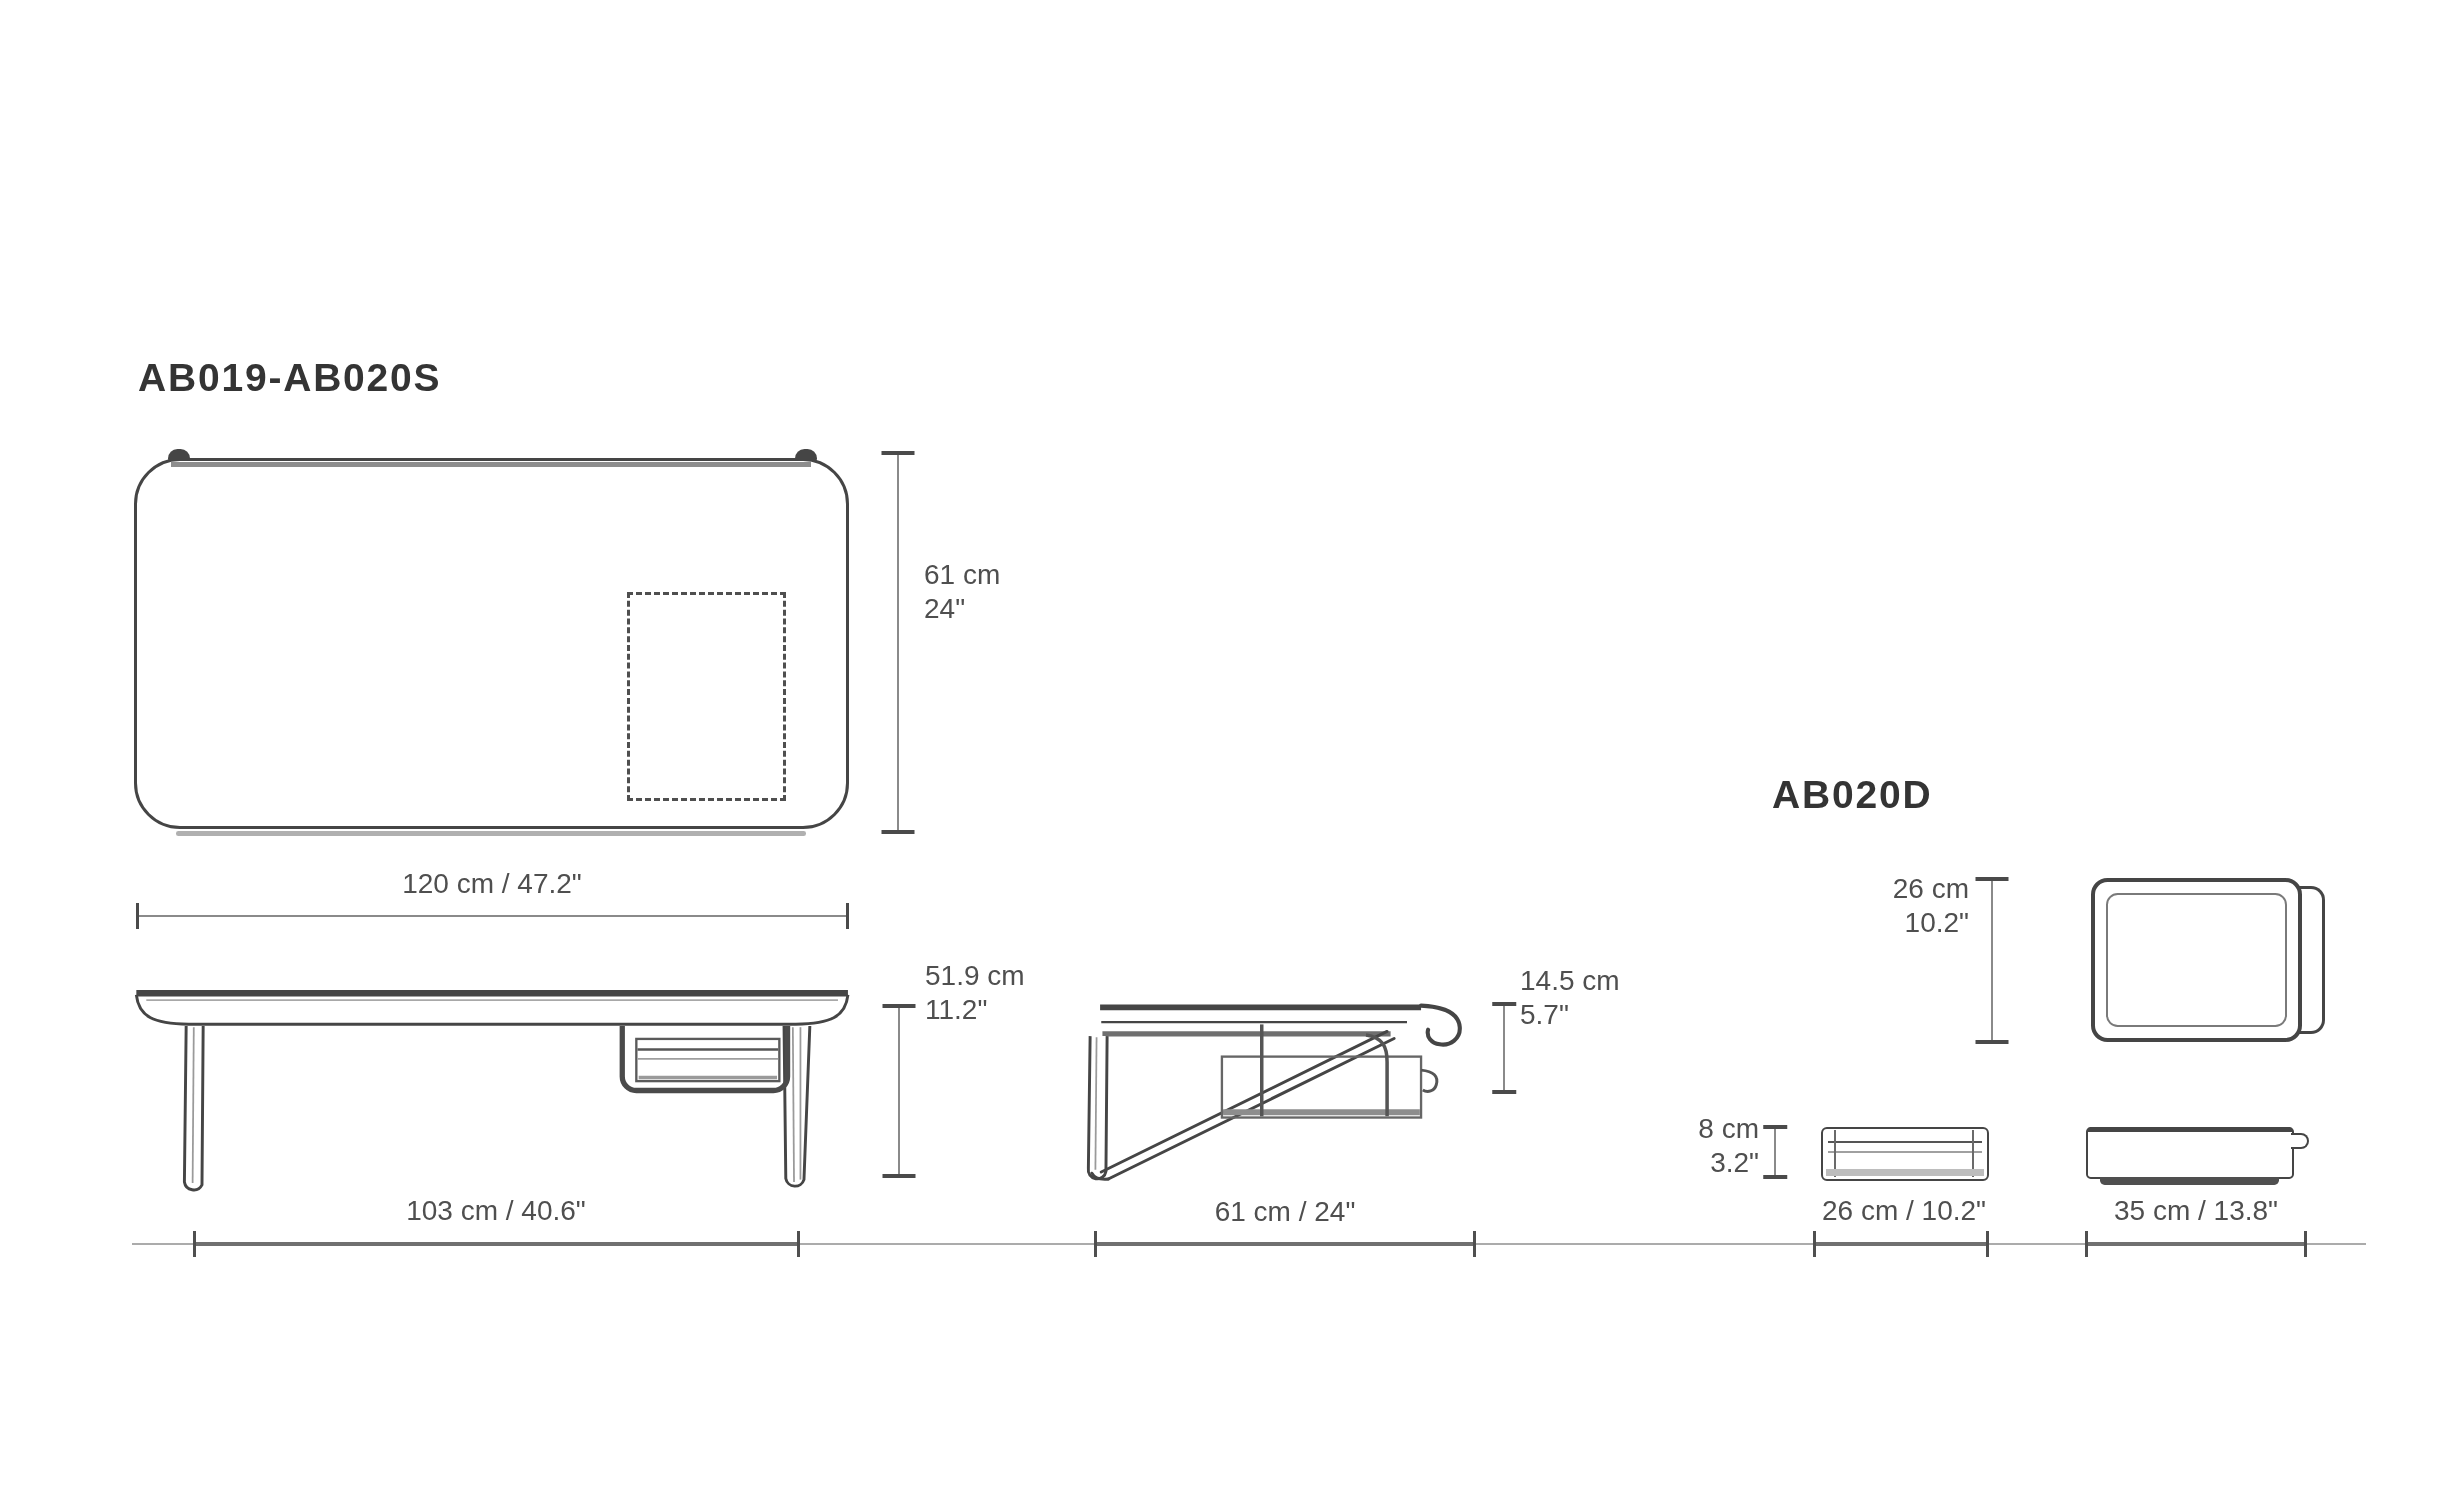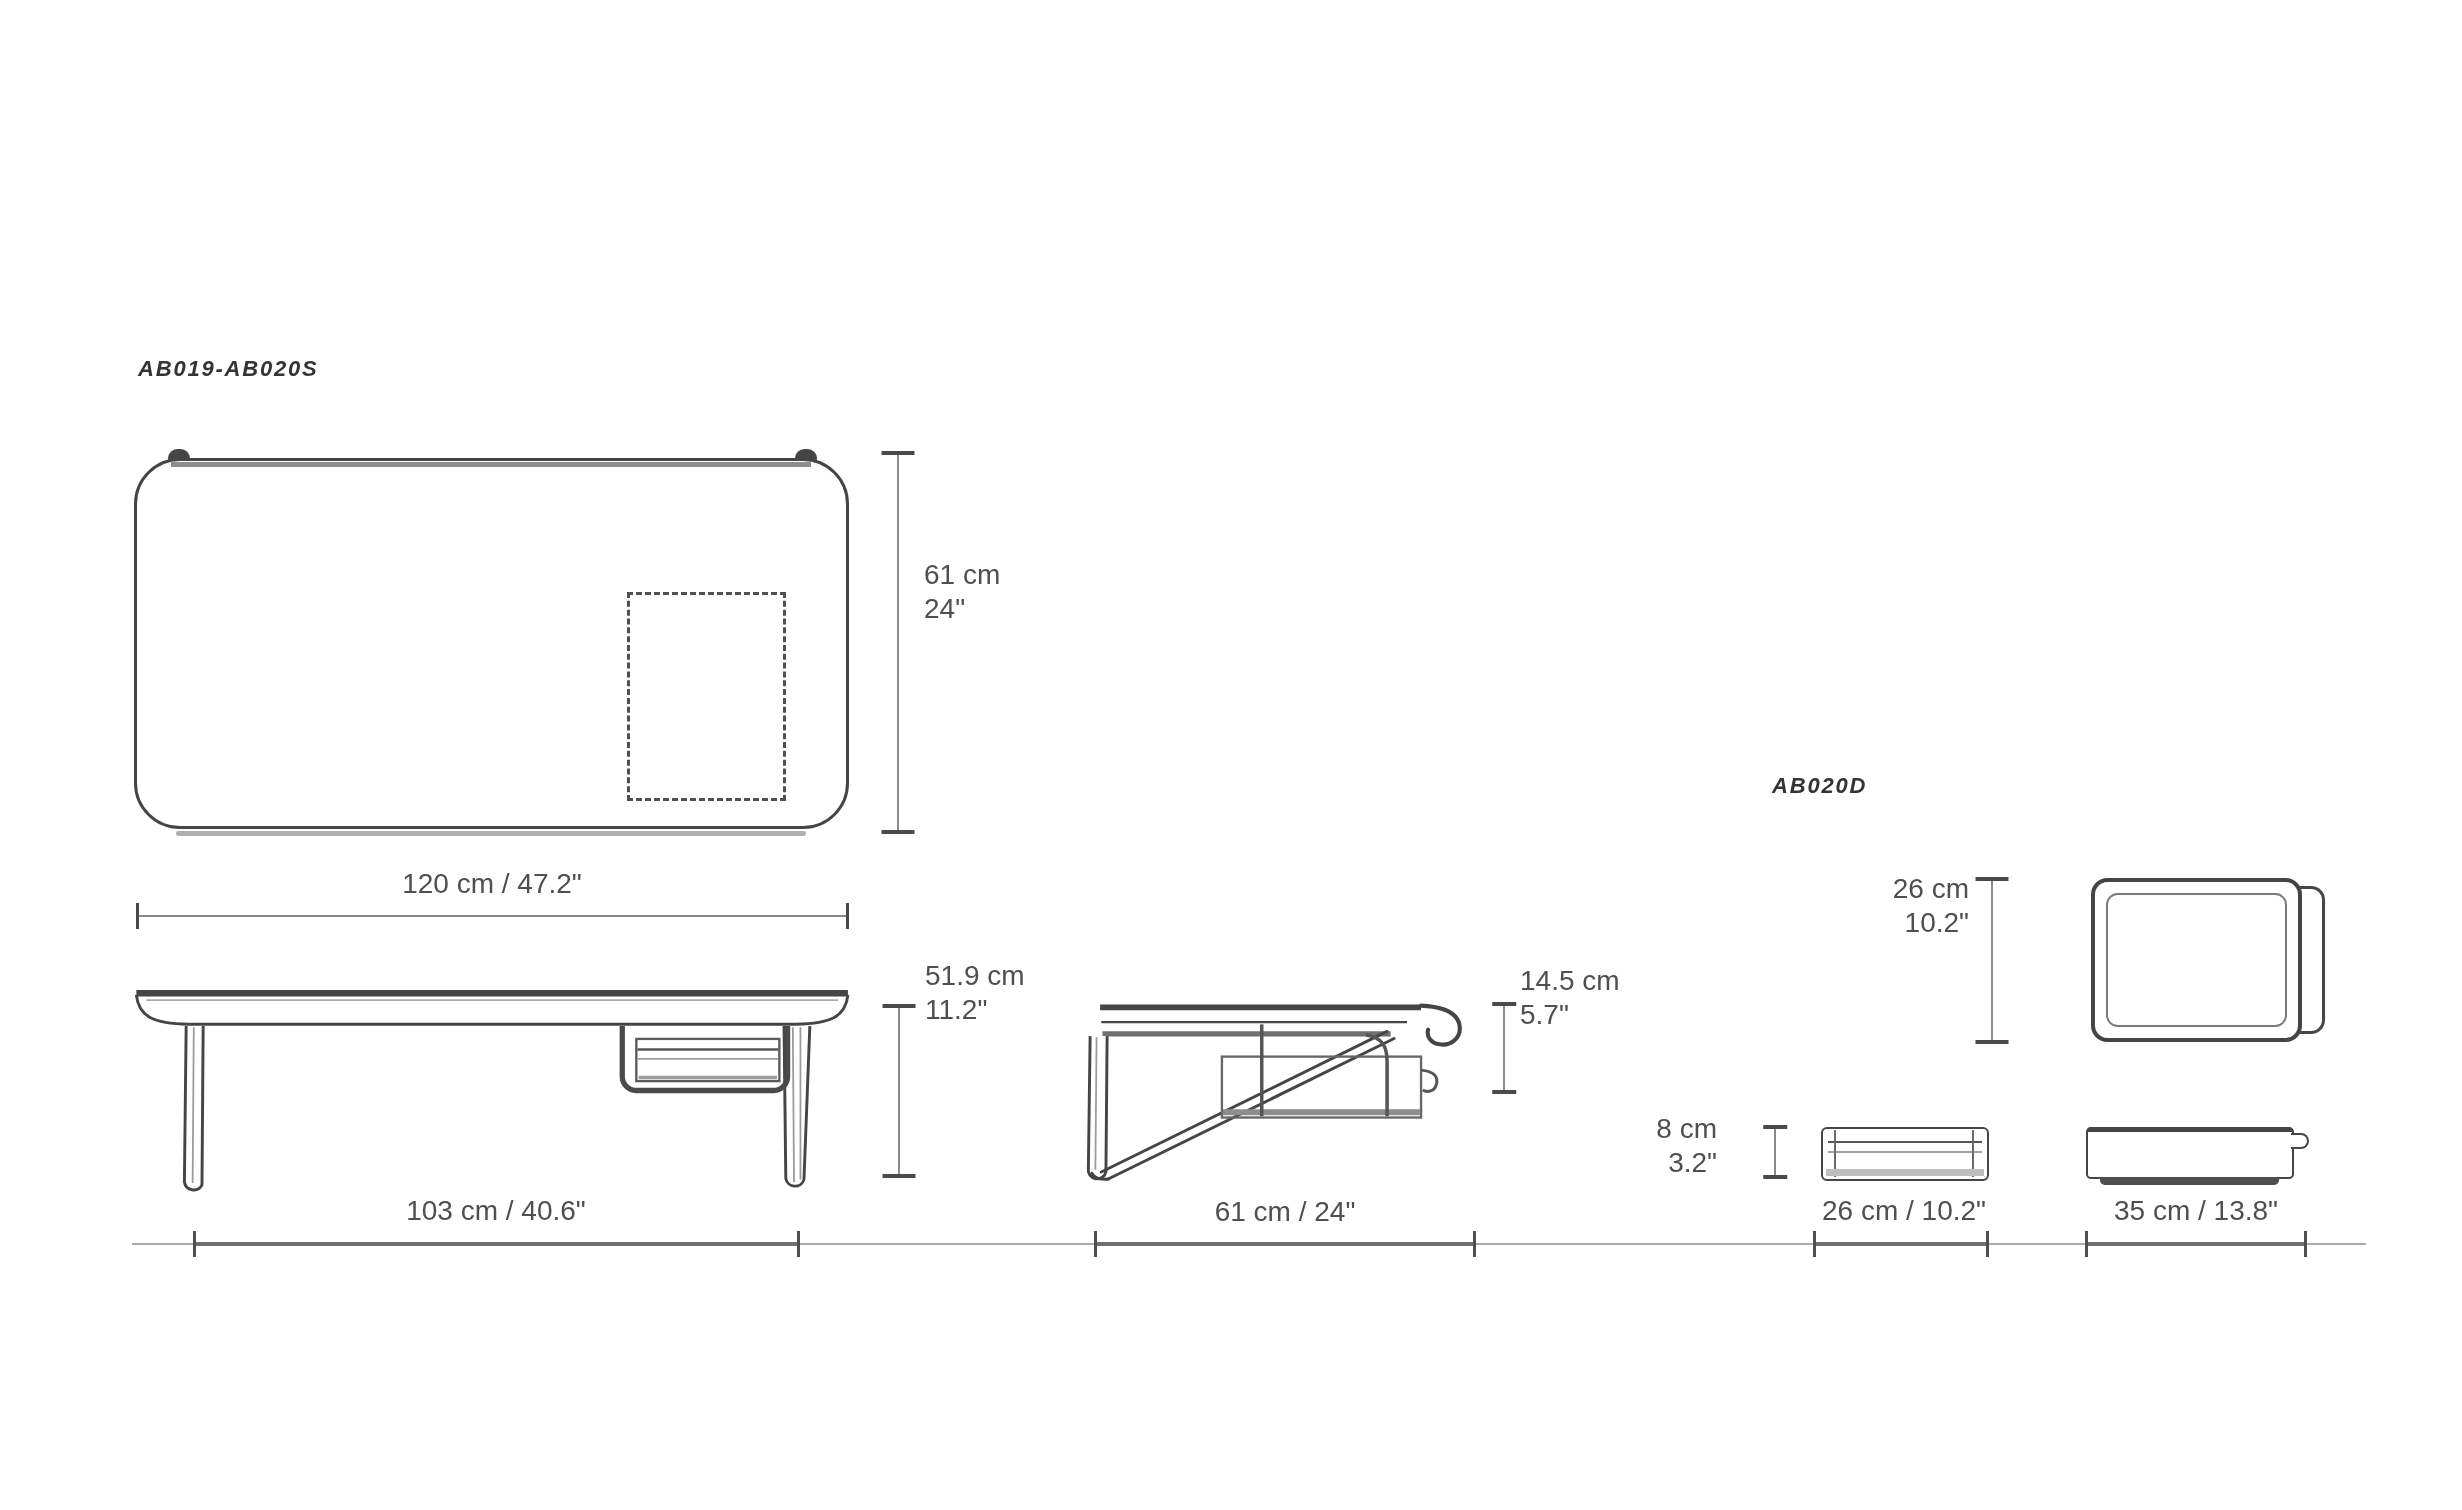--- a/index.html
+++ b/index.html
@@ -1,20 +1,20 @@
 <!DOCTYPE html>
 <html style="font-size:9.4px"><head>
 <meta charset="utf-8">
 <style>
   html,body{margin:0;padding:0;background:#ffffff;}
   #canvas{position:relative;width:2462px;height:1510px;background:#ffffff;overflow:hidden;
           font-family:"Liberation Sans", sans-serif;}
   .abs{position:absolute;}
   
-  .fig-title{position:absolute;font-size:22px;font-weight:bold;letter-spacing:1.8px;color:#343434;white-space:nowrap;font-style:italic;}
+  .fig-title{position:absolute;font-size:39px;font-weight:bold;letter-spacing:1.8px;color:#343434;white-space:nowrap;}
   
   .dim-lbl{position:absolute;font-size:28px;line-height:34px;color:#4f4f4f;white-space:nowrap;}
   .dim-lbl.center{transform:translateX(-50%);text-align:center;}
   .dim-lbl.right{text-align:right;}
   
   .vdim{position:absolute;width:2.3px;background:#8a8a8a;}
   .vdim::before,.vdim::after{content:"";position:absolute;left:50%;transform:translateX(-50%);width:33px;height:3.5px;background:#4a4a4a;}
   .vdim::before{top:-1.8px;}
   .vdim::after{bottom:-1.8px;}
   .vdim.sm::before,.vdim.sm::after{width:23.5px;}
@@ -120,21 +120,21 @@
     <span>10.2"</span>
   </div>
 
   <div class="box" style="left:1821px;top:1127px;width:168px;height:54px;border-radius:5.9px;"></div>
   <div class="bar" style="left:1828px;top:1141px;width:154px;height:2.3px;background:#555555;"></div>
   <div class="bar" style="left:1828px;top:1151px;width:154px;height:1.8px;background:#a0a0a0;"></div>
   <div class="bar" style="left:1834px;top:1130px;width:2.3px;height:47px;background:#6a6a6a;"></div>
   <div class="bar" style="left:1972px;top:1130px;width:2.3px;height:47px;background:#6a6a6a;"></div>
   <div class="bar" style="left:1826px;top:1169px;width:158px;height:7px;background:#bdbdbd;"></div>
   <div class="vdim sm" style="left:1774px;top:1127px;height:50px;"></div>
-  <div class="dim-lbl right" style="left:1623px;top:1112px;width:94px;">
+  <div class="dim-lbl right" style="left:1665px;top:1112px;width:94px;">
     <span>8 cm</span><br>
     <span>3.2"</span>
   </div>
   <div class="dim-lbl center" style="left:1904px;top:1194px;">26 cm / 10.2"</div>
 
   <div class="box" style="left:2086px;top:1127px;width:208px;height:52px;border-top-width:5.9px;border-radius:4.7px;"></div>
   <div class="bar" style="left:2100px;top:1177px;width:179px;height:7.6px;background:#4f4f4f;border-radius:0 0 4.7px 4.7px;"></div>
   <div class="sq-flap" style="left:2291px;top:1133px;width:17.6px;height:16.4px;border-width:2.9px;"></div>
   <div class="dim-lbl center" style="left:2196px;top:1194px;">35 cm / 13.8"</div>
 

